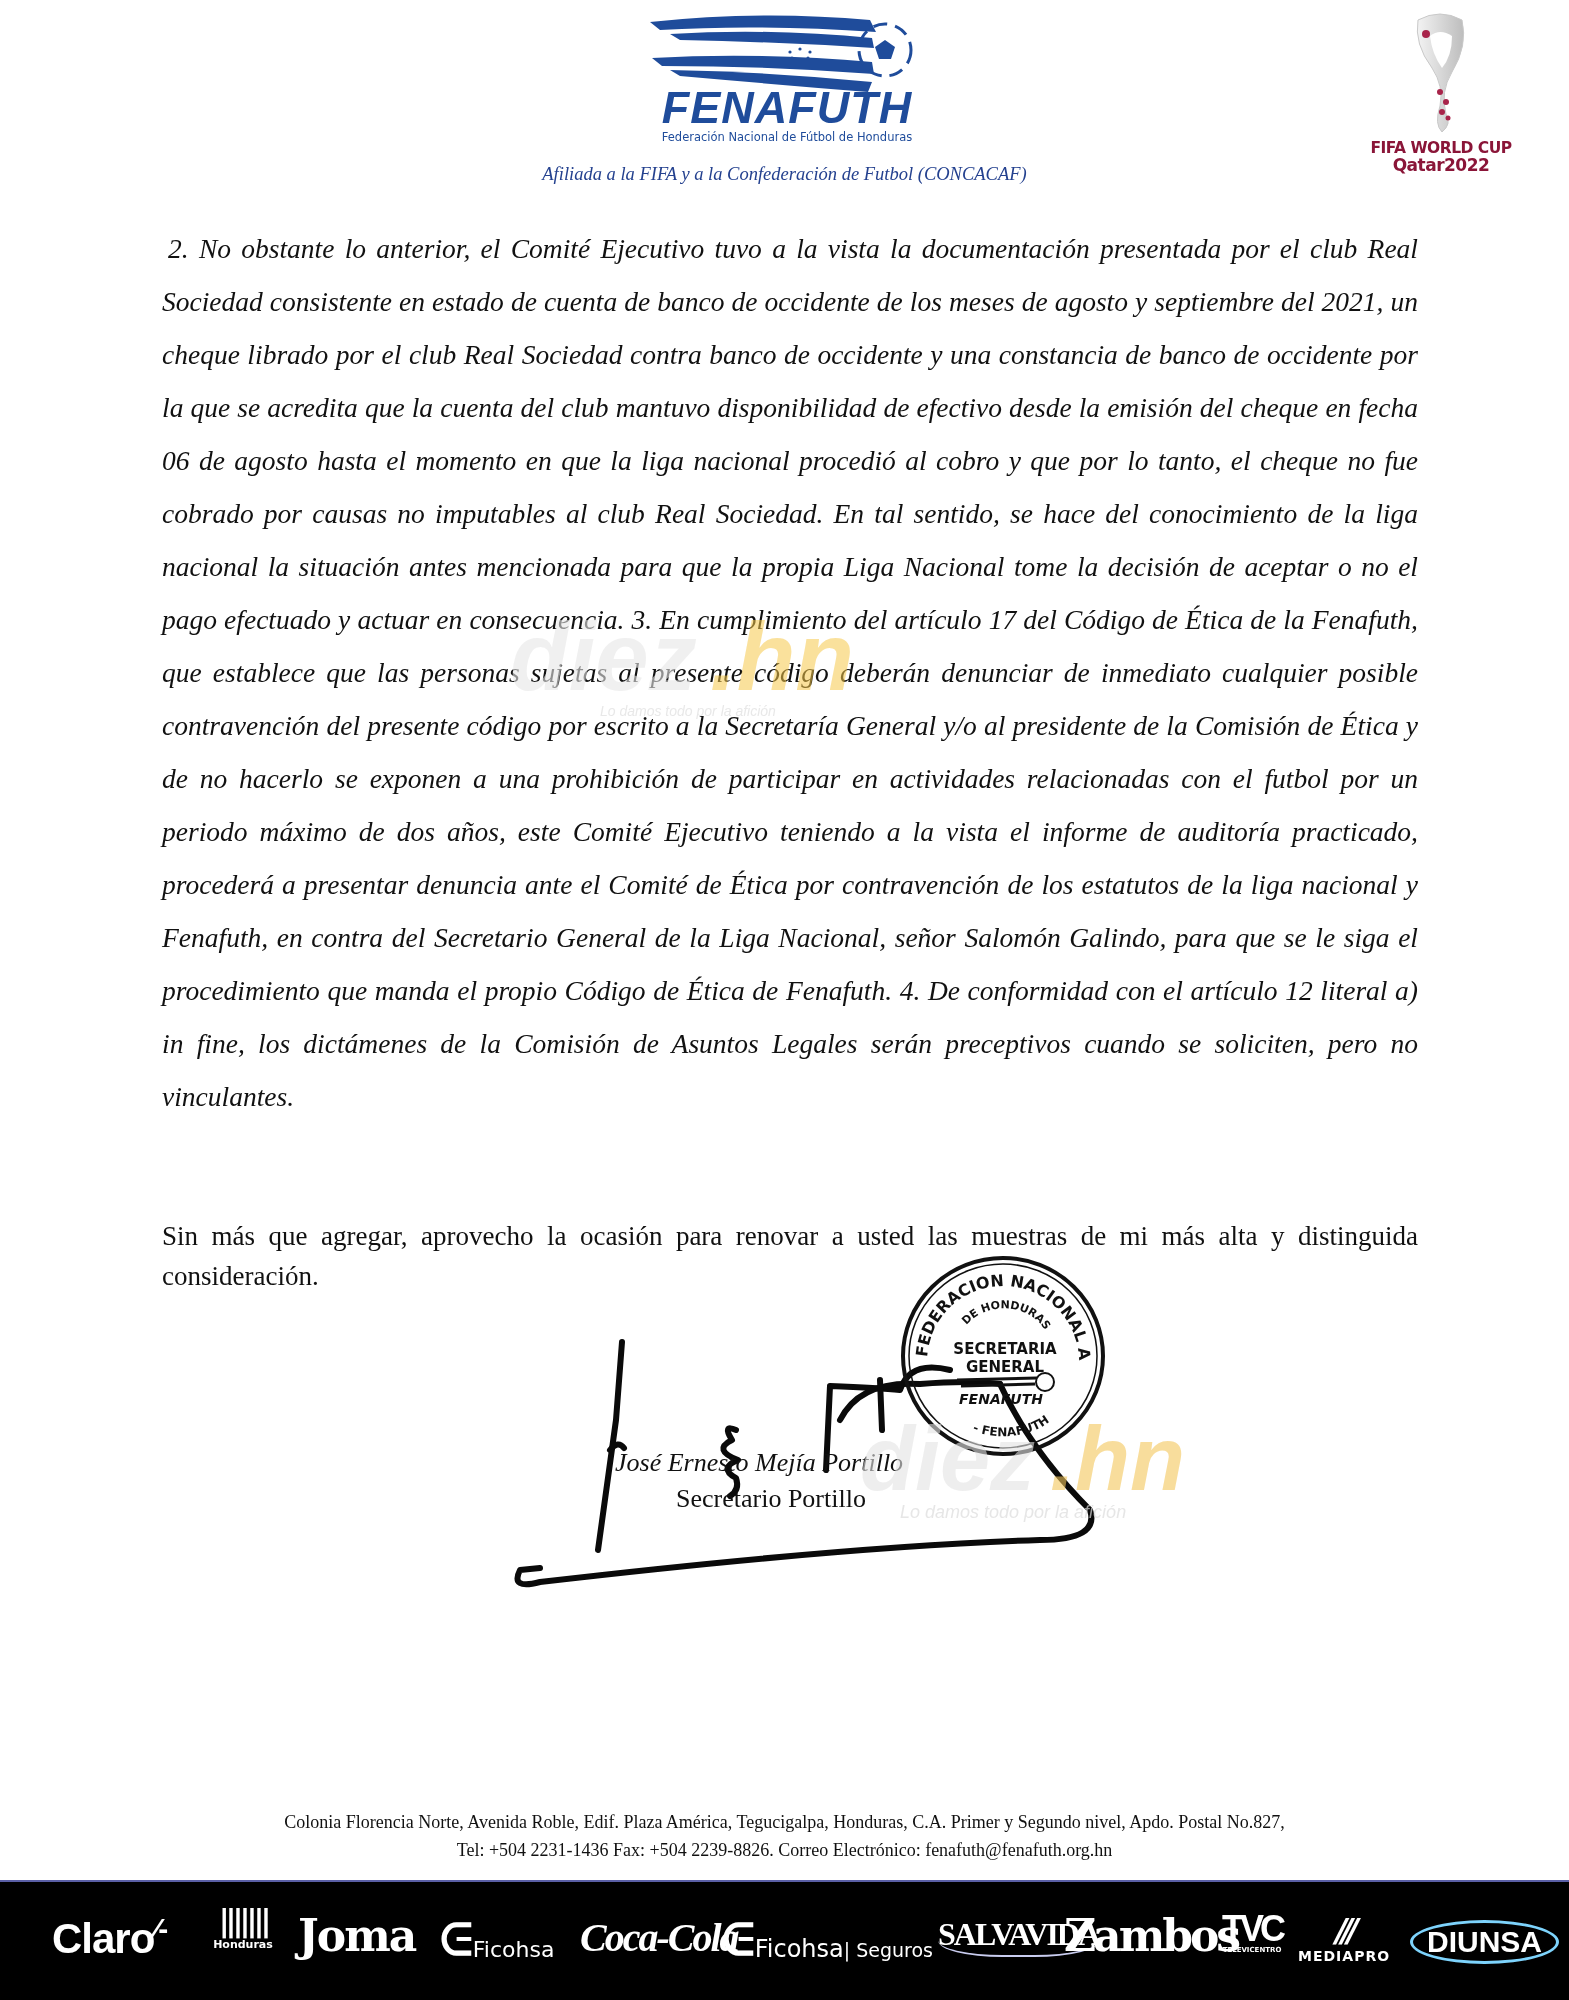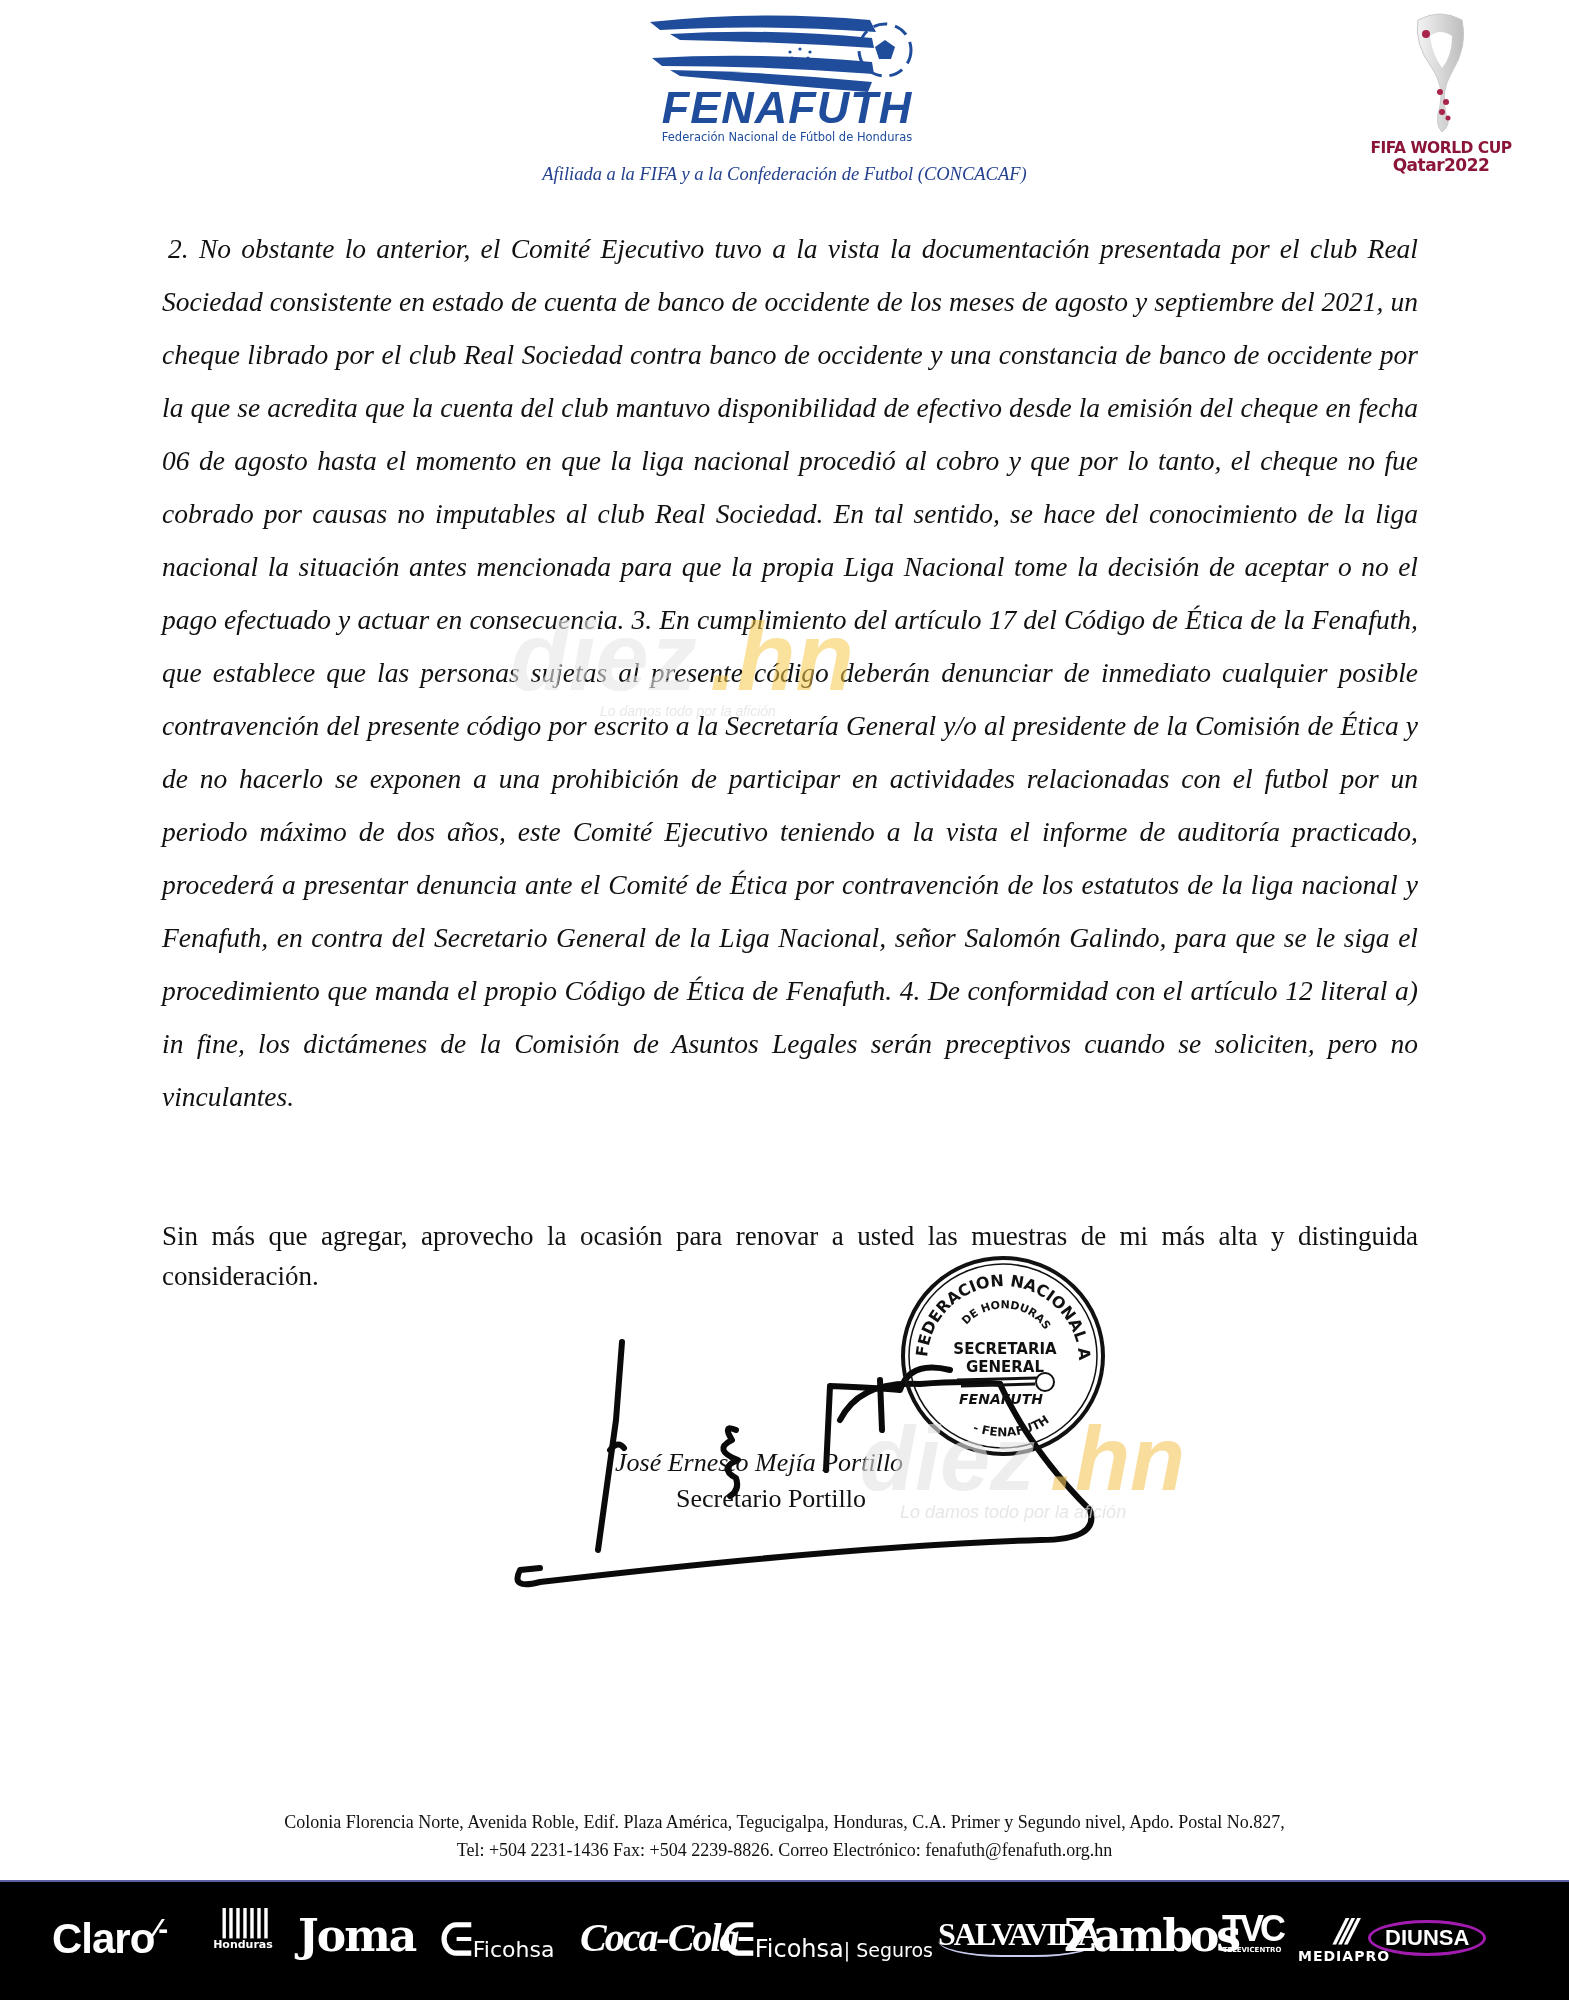--- a/index.html
+++ b/index.html
@@ -60,22 +60,22 @@
   .sp-ficohsa-seg .ft { font-size: 24px; vertical-align: -12px; }
   .sp-ficohsa-seg .fs { font-size: 19px; vertical-align: -12px; }
   .sp-salvavida { left: 938px; top: 34px; font-family: "Liberation Serif", serif; font-size: 32px; font-weight: bold; letter-spacing: -2px; border-bottom: 2px solid #c9ccef; border-radius: 0 0 40% 40%; padding-bottom: 2px; }
   .sp-zambos { left: 1064px; top: 28px; font-size: 44px; font-weight: bold; font-family: "DejaVu Serif", serif; letter-spacing: -3px; }
   .sp-tvc { left: 1222px; top: 30px; text-align: center; }
   .sp-tvc .tv { font-size: 36px; font-weight: bold; letter-spacing: -4px; font-family: "Liberation Sans", sans-serif; line-height: 34px; }
   .sp-tvc .tl { font-size: 7px; font-weight: bold; }
   .sp-mediapro { left: 1298px; top: 30px; text-align: center; }
   .sp-mediapro .mp { font-size: 32px; font-weight: bold; letter-spacing: -6px; line-height: 36px; font-style: italic; }
   .sp-mediapro .ml { font-size: 14px; font-weight: bold; letter-spacing: 1px; }
-  .sp-diunsa { left: 1368px; top: 38px; font-size: 22px; font-weight: bold; font-family: "Liberation Sans", sans-serif;
-    border: 3px solid #a21caf; border-radius: 50%; padding: 2px 14px; letter-spacing: 0; }
+  .sp-diunsa { left: 1410px; top: 38px; font-size: 30px; font-weight: bold; font-family: "Liberation Sans", sans-serif;
+    border: 3px solid #7dd3fc; border-radius: 50%; padding: 2px 14px; letter-spacing: 0; }
 </style>
 </head>
 <body>
 
 <svg class="header-logo" viewBox="0 0 290 140">
   <path d="M10 14 Q120 2 230 12 L236 24 Q120 16 20 22 Z" fill="#1f4c9b"></path>
   <path d="M30 26 Q130 20 232 30 L234 40 Q140 34 40 32 Z" fill="#1f4c9b"></path>
   <path d="M12 50 Q120 44 232 54 L234 66 Q130 58 22 58 Z" fill="#1f4c9b"></path>
   <path d="M30 62 Q130 64 232 74 L228 84 Q130 76 40 68 Z" fill="#1f4c9b"></path>
   <circle cx="150" cy="44" r="1.6" fill="#1f4c9b"></circle>

